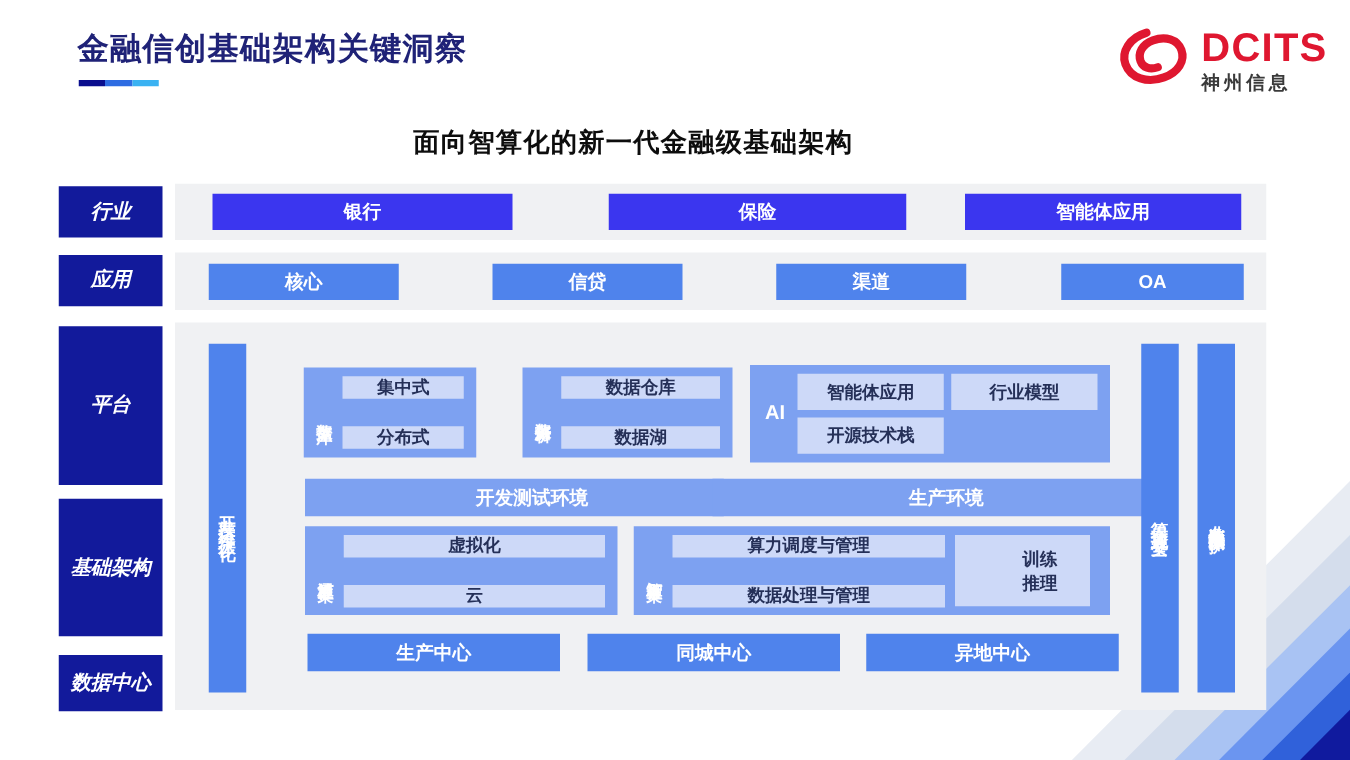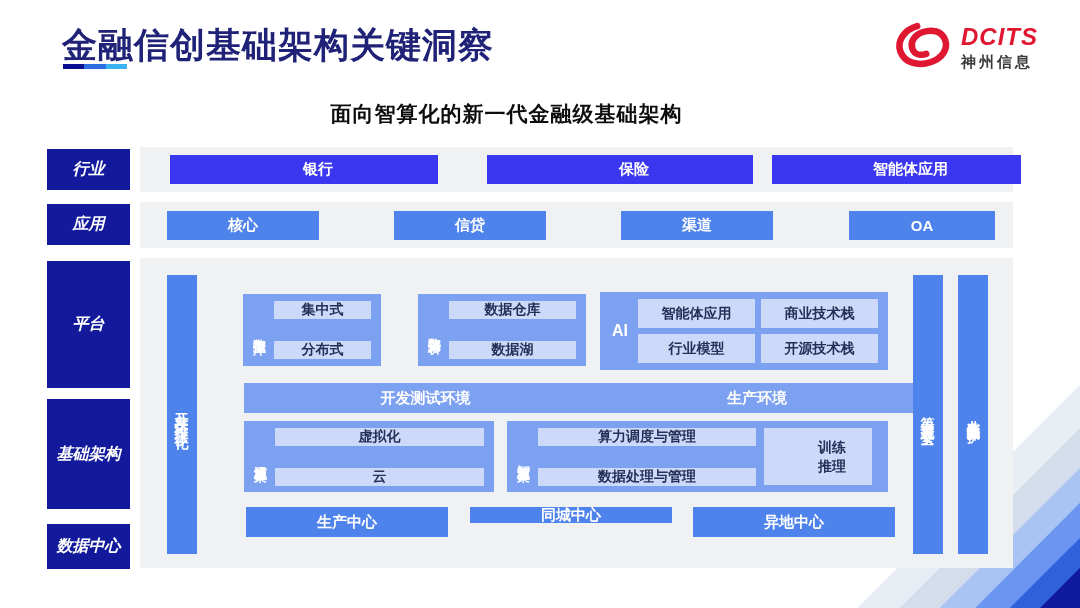--- a/index.html
+++ b/index.html
@@ -10,42 +10,42 @@
   .decor{position:absolute;inset:0;z-index:0;}
   .tri{position:absolute;inset:0;}
   .tri1{background:#e8ecf3;clip-path:polygon(100% 63.3%,79.4% 100%,100% 100%);}
   .tri2{background:#d4ddec;clip-path:polygon(100% 70.4%,83.3% 100%,100% 100%);}
   .tri3{background:#a9c3f3;clip-path:polygon(100% 77.0%,87.0% 100%,100% 100%);}
   .tri4{background:#6b95f0;clip-path:polygon(100% 82.7%,90.3% 100%,100% 100%);}
   .tri5{background:#3061da;clip-path:polygon(100% 88.5%,93.5% 100%,100% 100%);}
   .tri6{background:#101a9e;clip-path:polygon(100% 93.4%,96.3% 100%,100% 100%);}
   .content{position:absolute;inset:0;z-index:1;}
 
-  .page-title{position:absolute;left:62px;top:22px;font-size:35px;font-weight:bold;
+  .page-title{position:absolute;left:62px;top:22px;font-size:25px;font-weight:bold;
     color:#1f2277;letter-spacing:1px;}
   .title-underline{position:absolute;left:63px;top:64px;width:64px;height:5px;display:flex;}
   .title-underline span{flex:1;}
   .u1{background:#0a0e8e;} .u2{background:#2e6ce2;} .u3{background:#3ab2f2;}
 
   .logo{position:absolute;left:893px;top:18px;display:flex;align-items:center;gap:8px;}
   .logo-text{display:flex;flex-direction:column;line-height:1;}
-  .logo-brand{color:#df1730;font-size:24px;font-weight:bold;font-style:italic;letter-spacing:1px;}
+  .logo-brand{color:#df1730;font-size:32px;font-weight:bold;letter-spacing:1px;}
   .logo-company{color:#3a3a3a;font-size:15px;font-weight:bold;letter-spacing:3px;margin-top:5px;}
 
   .subtitle{position:absolute;left:0;top:100px;width:1013px;text-align:center;
     font-size:21px;font-weight:bold;color:#0d0d0d;letter-spacing:1px;}
 
   .side-box{position:absolute;left:47px;width:83px;background:#121a9b;color:#ffffff;
     display:flex;align-items:center;justify-content:center;font-size:16px;font-weight:bold;font-style:italic;}
   .band{position:absolute;left:140px;width:873px;background:#f0f1f3;}
   .panel{position:absolute;left:140px;top:258px;width:873px;height:310px;background:#f0f1f3;}
 
   .pill{position:absolute;display:flex;align-items:center;justify-content:center;
     color:#ffffff;font-weight:bold;font-size:15px;height:29px;}
-  .indigo{background:#3b36ef;padding-left:28px;}
+  .indigo{background:#3b36ef;}
   .blue{background:#4f83ec;}
   .midblue{background:#7da1f1;padding-left:28px;}
 
   .vbar{position:absolute;width:30px;background:#4f83ec;color:#ffffff;
     display:flex;align-items:center;justify-content:center;}
   .vtext{writing-mode:vertical-rl;text-orientation:upright;font-weight:bold;
     font-size:14px;letter-spacing:4px;}
 
   .group{position:absolute;background:#7da1f1;display:flex;align-items:center;
     gap:8px;padding:7px 10px;box-sizing:border-box;}
@@ -135,21 +135,20 @@
       <div class="group-items">
         <div class="chip">数据仓库</div>
         <div class="chip">数据湖</div>
       </div>
     </div>
 
     <div class="group" style="left:600px;top:292px;width:288px;height:78px;">
       <span class="ai-label">AI</span>
       <div class="ai-grid">
         <div class="chip">智能体应用</div>
-        <div class="chip">商业技术栈</div>
         <div class="chip">行业模型</div>
         <div class="chip">开源技术栈</div>
       </div>
     </div>
 
     <div class="pill midblue" style="left:244px;top:383px;width:307px;height:30px;">开发测试环境</div>
     <div class="pill midblue" style="left:570px;top:383px;width:318px;height:30px;">生产环境</div>
 
     <div class="group" style="left:244px;top:421px;width:250px;height:71px;">
       <span class="group-label">通算框架</span>
@@ -165,21 +164,21 @@
         <div class="chip">算力调度与管理</div>
         <div class="chip">数据处理与管理</div>
       </div>
       <div class="side-chip">
         <span>训练</span>
         <span>推理</span>
       </div>
     </div>
 
     <div class="pill blue" style="left:246px;top:507px;width:202px;height:30px;">生产中心</div>
-    <div class="pill blue" style="left:470px;top:507px;width:202px;height:16px;">同城中心</div>
+    <div class="pill blue" style="left:470px;top:507px;width:202px;height:30px;">同城中心</div>
     <div class="pill blue" style="left:693px;top:507px;width:202px;height:30px;">异地中心</div>
 
     <div class="vbar" style="left:913px;top:275px;height:279px;">
       <span class="vtext" style="letter-spacing:3px;">等保合规安全</span>
     </div>
     <div class="vbar" style="left:958px;top:275px;height:279px;">
       <span class="vtext" style="letter-spacing:1px;font-size:13px;">业务连续性及数据保护</span>
     </div>
 
   </div>

